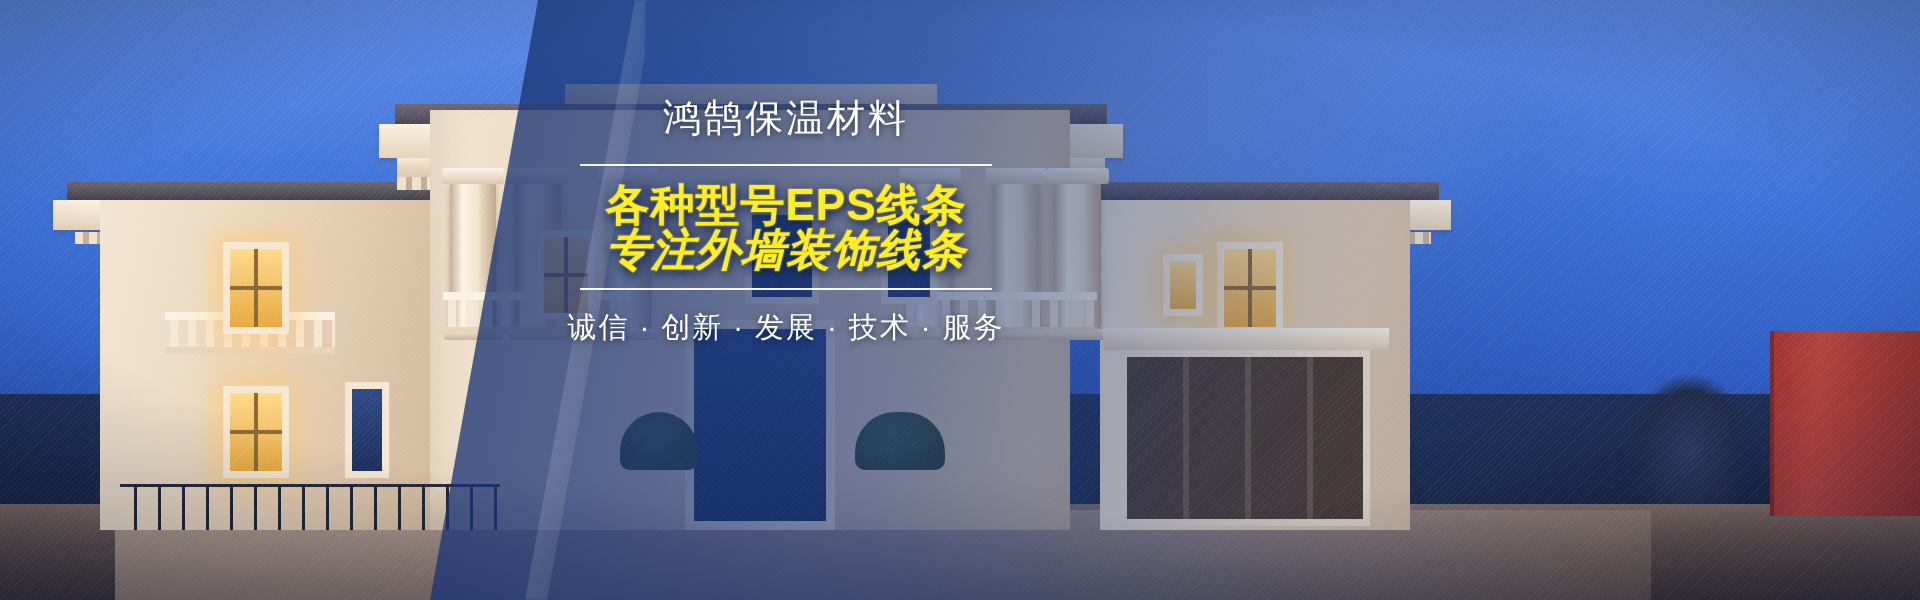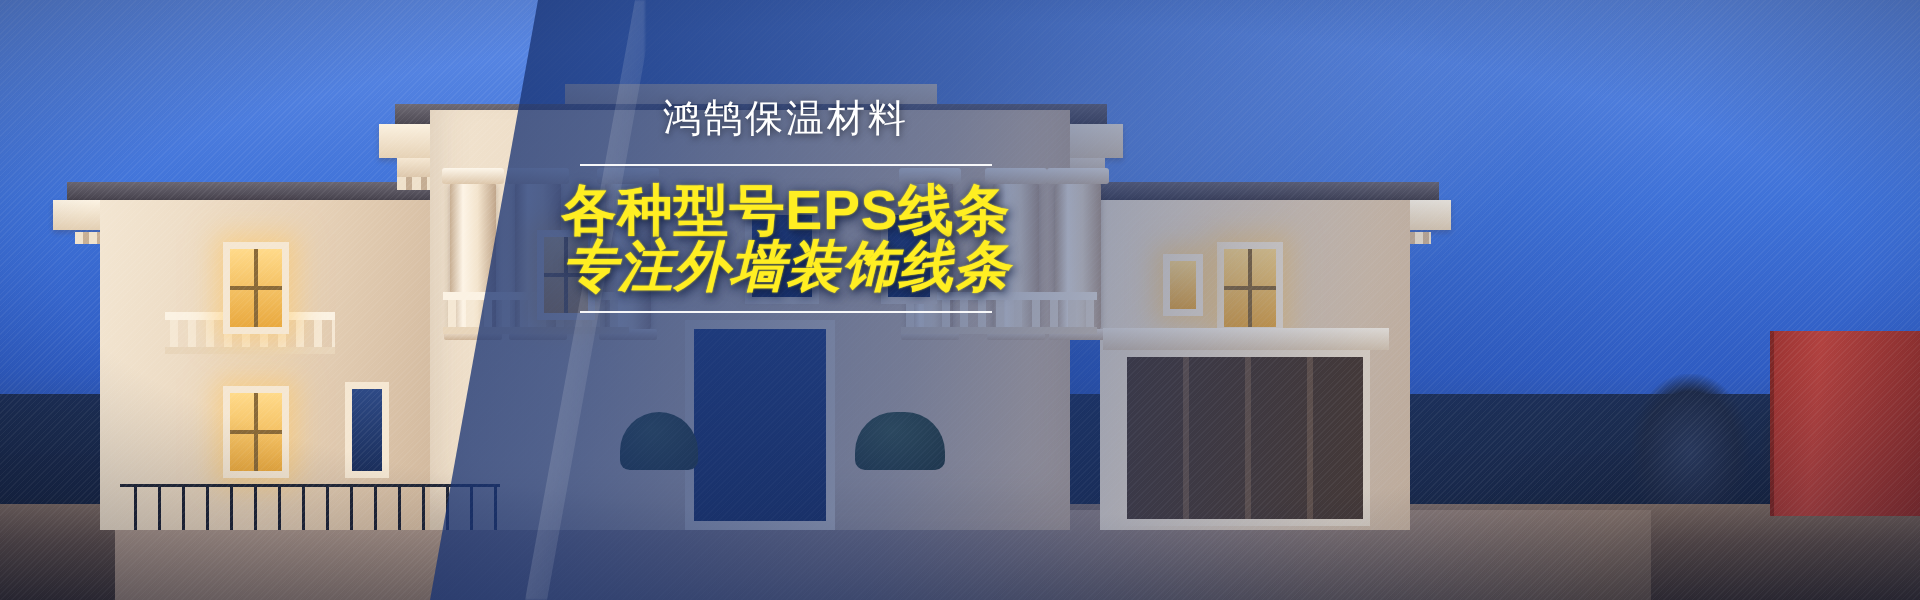--- a/index.html
+++ b/index.html
@@ -204,21 +204,21 @@
     text-align:center; z-index:9;
   }
   .company {
     font-size:38px; line-height:1.2; color:#ffffff; letter-spacing:3px;
     font-weight:400; text-shadow:0 2px 7px rgba(0,0,0,.55);
     white-space:nowrap;
   }
   .rule { height:2px; background:#ffffff; opacity:.95; margin:22px auto 0; width:412px; }
   .rule.bottom { margin:16px auto 0; }
   .headline {
-    margin-top:16px; font-size:55px; line-height:1.03; font-weight:bold;
+    margin-top:16px; font-size:44px; line-height:1.03; font-weight:bold;
     color:#ffee22; letter-spacing:1px;
     text-shadow:0 0 2px rgba(255,240,40,.9),
                 2px 3px 8px rgba(18,32,70,.85),
                 0 3px 14px rgba(10,20,50,.6);
     white-space:nowrap;
   }
   .headline .l2 { display:block;font-style:italic; }
   .tagline {
     margin-top:18px; font-size:29px; color:#ffffff; letter-spacing:2px;
     font-weight:400; text-shadow:0 2px 7px rgba(0,0,0,.55);
@@ -308,15 +308,16 @@
   <div class="overlay-streak"></div>
 
   <div class="text-block">
     <div class="company">鸿鹄保温材料</div>
     <div class="rule"></div>
     <div class="headline">
       <span>各种型号EPS线条</span>
       <span class="l2">专注外墙装饰线条</span>
     </div>
     <div class="rule bottom"></div>
+    <div class="tagline">诚信 · 创新 · 发展 · 技术 · 服务</div>
   </div>
 
 </div>
 
 </body></html>

